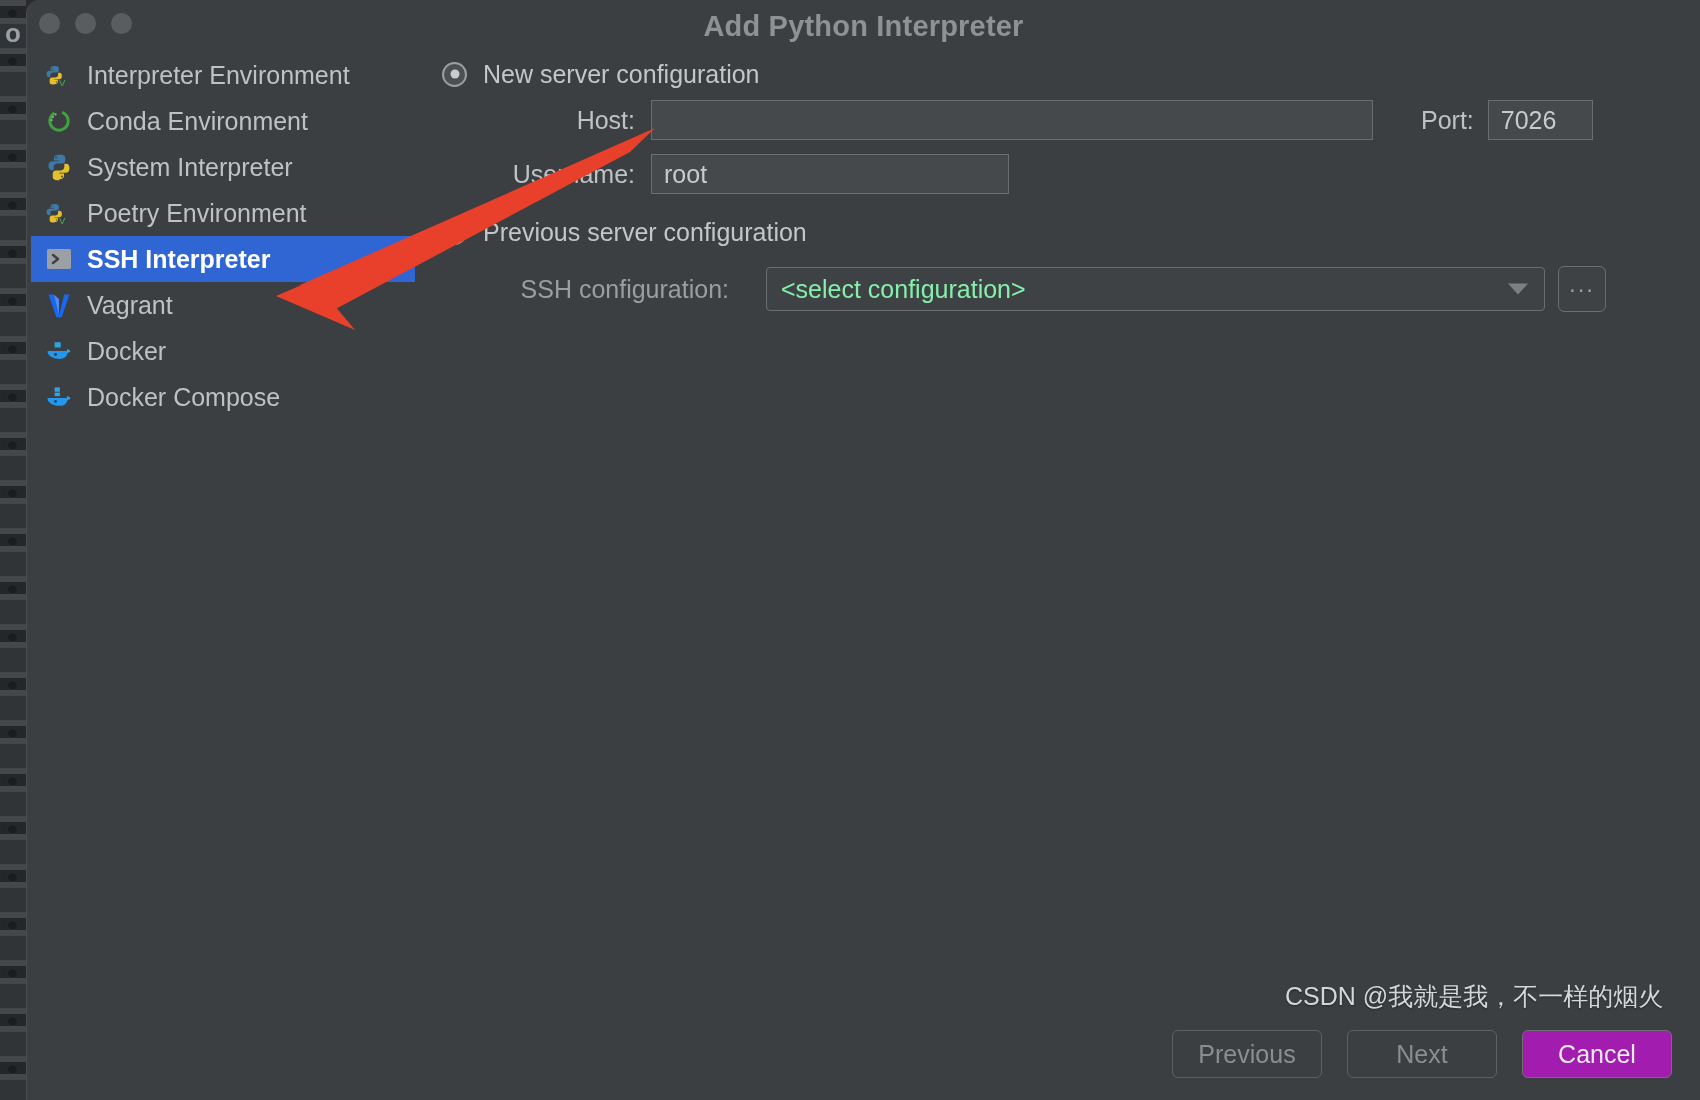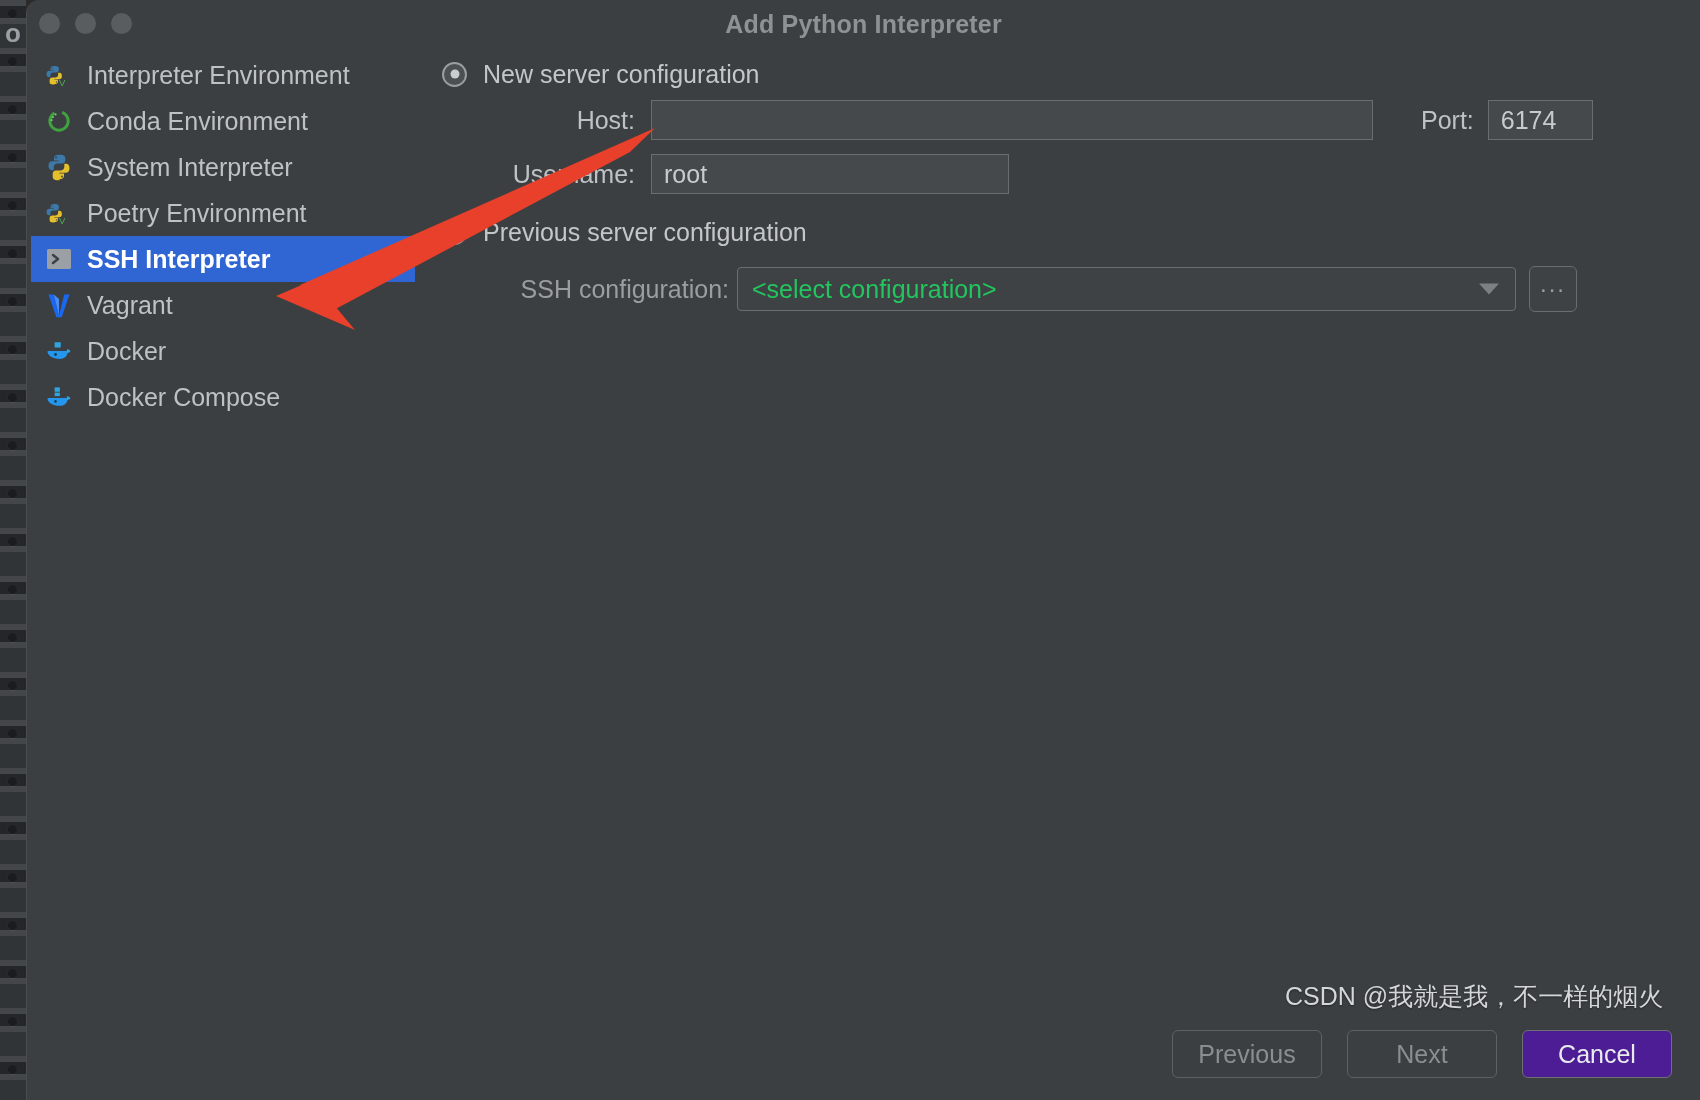--- a/index.html
+++ b/index.html
@@ -81,21 +81,21 @@
     display: flex; gap: 15px;
   }
   .traffic .dot {
     width: 21px; height: 21px; border-radius: 50%;
     background: #5a5d5f;
   }
   .win-title {
     position: absolute;
     left: 0; right: 0; top: 10px;
     text-align: center;
-    font-size: 25px;
+    font-size: 29px;
     font-weight: bold;
     color: #8f9295;
     letter-spacing: .2px;
   }
 
   
   .side-list {
     position: absolute;
     left: 4px; top: 52px;
     width: 384px;
@@ -179,28 +179,28 @@
 
   .port-label {
     font-size: 25px; color: #bfc2c5;
     margin-left: 48px;
   }
 
   .combo {
     position: relative;
     height: 44px;
     width: 779px;
-    margin-left: 8px;
+    margin-left: 37px;
     background: #3f4244;
     border: 1px solid #6a6e70;
     border-radius: 4px;
     display: flex; align-items: center;
     padding: 0 14px;
     font-size: 25px;
-    color: #22c55e;
+    color: #86efac;
   }
   .combo .caret {
     position: absolute; right: 16px; top: 50%;
     transform: translateY(-50%);
     width: 0; height: 0;
     border-left: 10px solid transparent;
     border-right: 10px solid transparent;
     border-top: 11px solid #7d8083;
   }
   .ellipsis-btn {
@@ -229,21 +229,21 @@
     border: 1px solid #5d6163;
     border-radius: 6px;
     background: transparent;
     color: #8b8e91;
     font-size: 25px;
     font-family: "Liberation Sans", sans-serif;
     display: flex; align-items: center; justify-content: center;
     padding: 0 18px;
   }
   .btn.primary {
-    background: #4c1d95;
+    background: #a21caf;
     border-color: #6d7173;
     color: #e8eaec;
   }
 
   
   .arrow-svg {
     position: absolute;
     left: 0; top: 0;
     width: 1700px; height: 1100px;
     pointer-events: none;
@@ -407,21 +407,21 @@
 
       <div class="radio-row">
         <span class="radio on"></span>
         <span class="radio-label">New server configuration</span>
       </div>
 
       <div class="field-row">
         <span class="field-label host">Host:</span>
         <span class="textbox tb-host"></span>
         <span class="port-label">Port:</span>
-        <span class="textbox tb-port">6174</span>
+        <span class="textbox tb-port">7026</span>
       </div>
 
       <div class="field-row">
         <span class="field-label username">Username:</span>
         <span class="textbox tb-username">root</span>
       </div>
 
       <div class="radio-row" style="margin-top:16px">
         <span class="radio"></span>
         <span class="radio-label">Previous server configuration</span>

